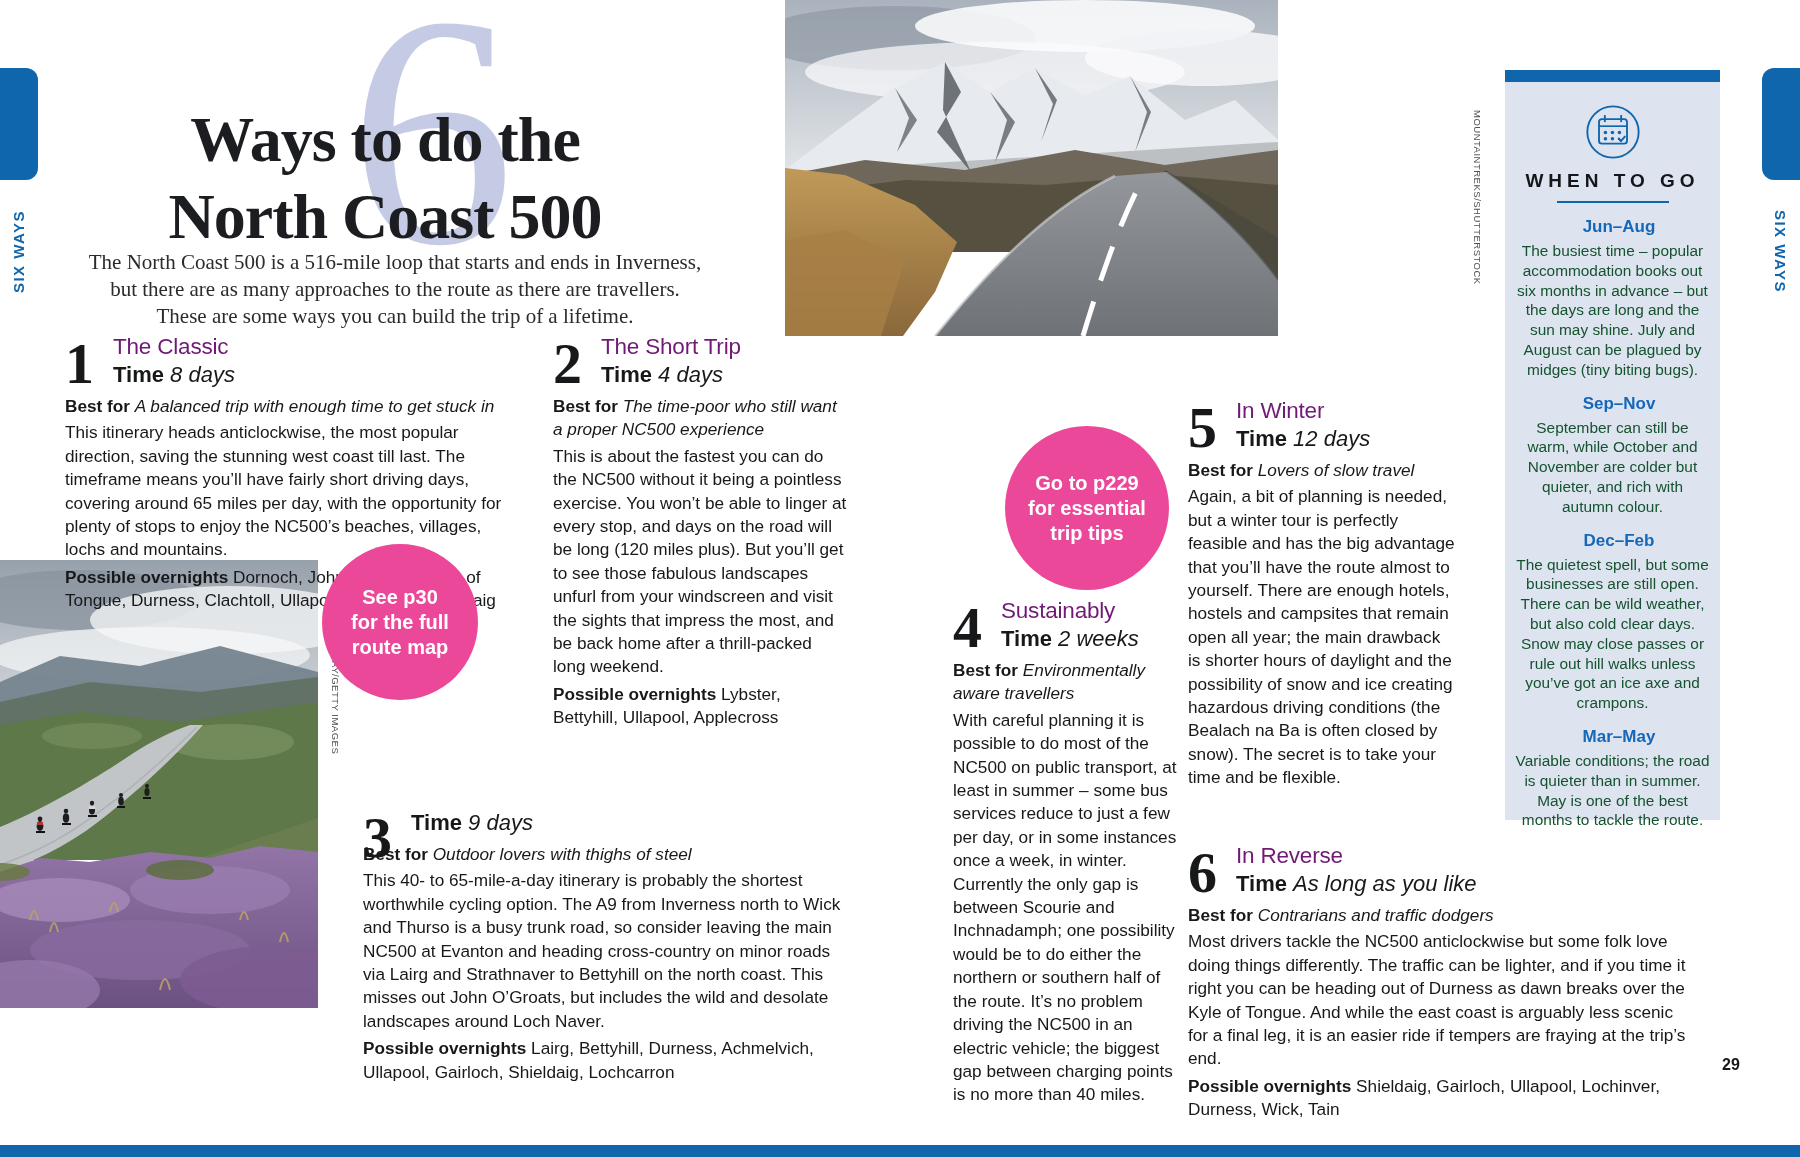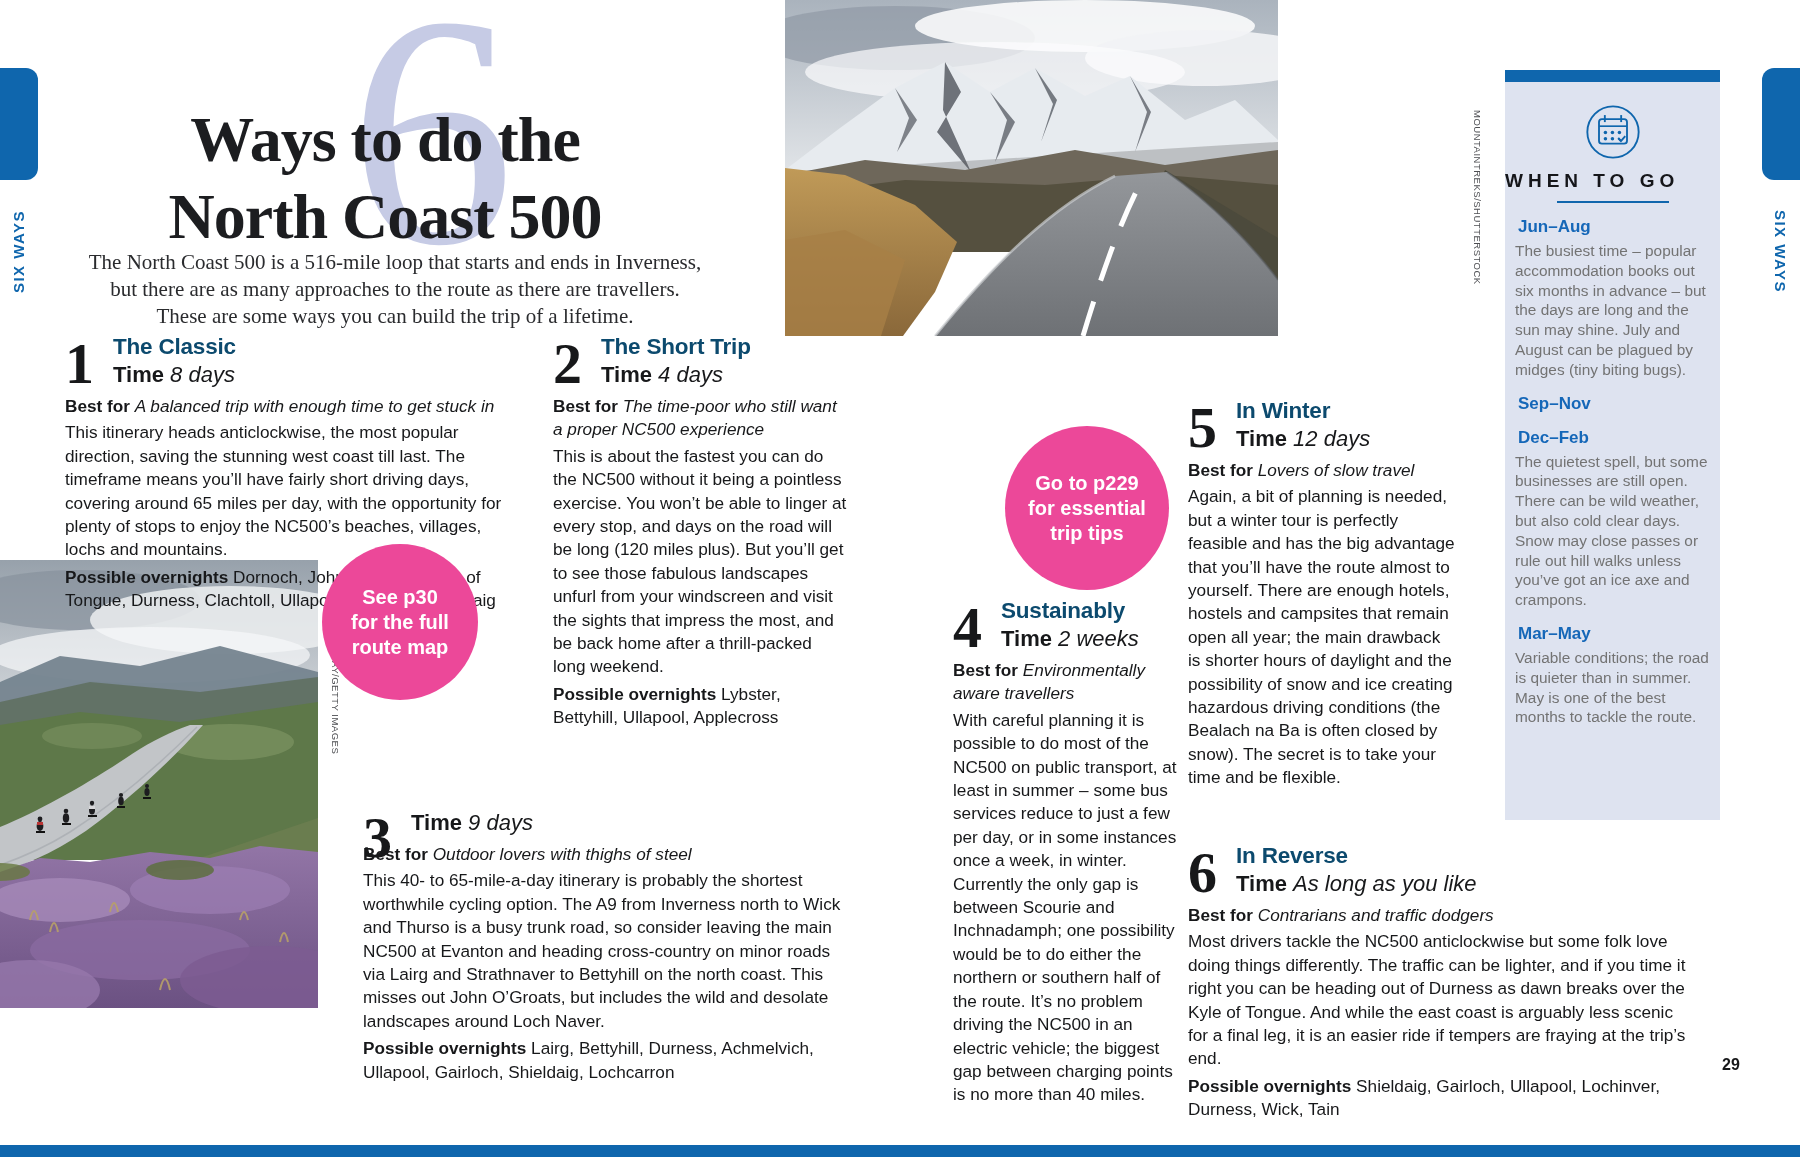--- a/index.html
+++ b/index.html
@@ -22,21 +22,21 @@
          font-family:"Liberation Serif",serif;font-weight:700;font-size:64px;line-height:77px;
          letter-spacing:-1px;color:#1c1d20;}
   .intro{position:absolute;left:85px;top:228px;width:620px;z-index:2;text-align:center;
          font-family:Liberation Serif, serif;font-size:21px;line-height:27px;color:#2a2b2e;}
 
   
   .section{position:absolute;z-index:2;}
   .sec-num{position:absolute;left:0;top:4px;font-family:"Liberation Serif",serif;
            font-size:58px;line-height:52px;font-weight:700;color:#17181a;}
   .sec-head{margin-left:48px;}
-  .sec-title{margin:0;font-size:22.5px;font-weight:700;color:#0c4a6e;letter-spacing:-.2px;}
+  .sec-title{margin:0;font-size:22.5px;font-weight:400;color:#701a75;letter-spacing:-.2px;}
   .sec-time{margin:2px 0 0 0;font-size:22px;}
   .bestfor{margin:7px 0 3px 0;}
   .bestfor,.body,.overnights{font-size:17.2px;line-height:23.4px;color:#17181a;}
   .body{margin:3px 0 0 0;}
   .overnights{margin:4px 0 0 0;}
   b{font-weight:700;} i{font-style:italic;}
 
   
   .circle{position:absolute;border-radius:50%;background:#ec4899;z-index:3;
           display:flex;flex-direction:column;align-items:center;justify-content:center;
@@ -44,27 +44,27 @@
 
   
   .photo{position:absolute;overflow:hidden;z-index:2;}
   .photo svg{display:block;width:100%;height:100%;}
 
   .credit{position:absolute;z-index:3;writing-mode:vertical-rl;font-size:9.5px;letter-spacing:.5px;
           color:#4d4e52;}
 
   
   .wtg{position:absolute;left:1505px;top:70px;width:215px;height:750px;background:#dee3f0;z-index:2;
-       text-align:left;}
+       text-align:center;}
   .wtg-bar{position:absolute;left:0;top:0;width:100%;height:12px;background:#0f66ad;}
   .wtg-icon{margin:34px auto 10px auto;width:56px;height:56px;}
   .wtg-title{font-size:19px;font-weight:700;letter-spacing:5px;color:#15161a;margin:0;}
   .wtg-rule{width:112px;height:2px;background:#0f66ad;margin:9px auto 2px auto;}
   .wtg-months{font-size:17px;font-weight:700;color:#1567b8;margin:14px 0 4px 0;padding-left:13px;}
-  .wtg-text{font-size:15.4px;line-height:19.8px;color:#737373;margin:0;padding:0 10px;}
+  .wtg-text{font-size:15.4px;line-height:19.8px;color:#14532d;margin:0;padding:0 10px;}
 
   .page-num{position:absolute;left:1722px;top:1056px;width:50px;
             font-size:16px;font-weight:700;z-index:3;}
   .bottom-bar{position:absolute;left:0;top:1145px;width:1800px;height:12px;background:#0f66ad;z-index:4;}
 </style>
 </head>
 <body>
 
 <div id="spread">
 
@@ -272,20 +272,21 @@
           <circle cx="23.5" cy="29.8" r="1.5" fill="#0f66ad"></circle>
         <path d="M28.5,29 l2.3,2.6 l4/0,-4" fill="none" stroke="#0f66ad" stroke-width="1.6"></path>
         <path d="M28.5,29.5 L30.8,31.8 L34.5,27.5" fill="none" stroke="#0f66ad" stroke-width="1.6"></path>
       </svg>
     </div>
     <h4 class="wtg-title">WHEN TO GO</h4>
     <div class="wtg-rule"></div>
     <p class="wtg-months">Jun–Aug</p>
     <p class="wtg-text">The busiest time – popular accommodation books out six months in advance – but the days are long and the sun may shine. July and August can be plagued by midges (tiny biting bugs).</p>
     <p class="wtg-months">Sep–Nov</p>
+    <p class="wtg-text">September can still be warm, while October and November are colder but quieter, and rich with autumn colour.</p>
     <p class="wtg-months">Dec–Feb</p>
     <p class="wtg-text">The quietest spell, but some businesses are still open. There can be wild weather, but also cold clear days. Snow may close passes or rule out hill walks unless you’ve got an ice axe and crampons.</p>
     <p class="wtg-months">Mar–May</p>
     <p class="wtg-text">Variable conditions; the road is quieter than in summer. May is one of the best months to tackle the route.</p>
   </div>
 
   <div class="page-num">29</div>
   <div class="bottom-bar"></div>
 
 </div>

